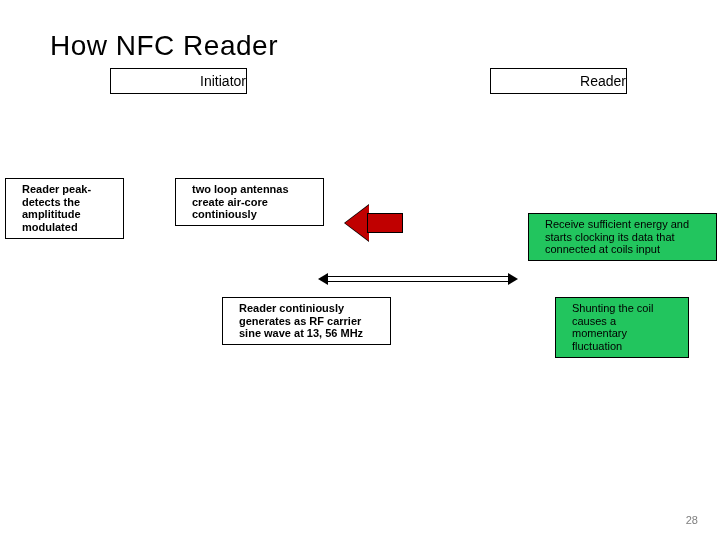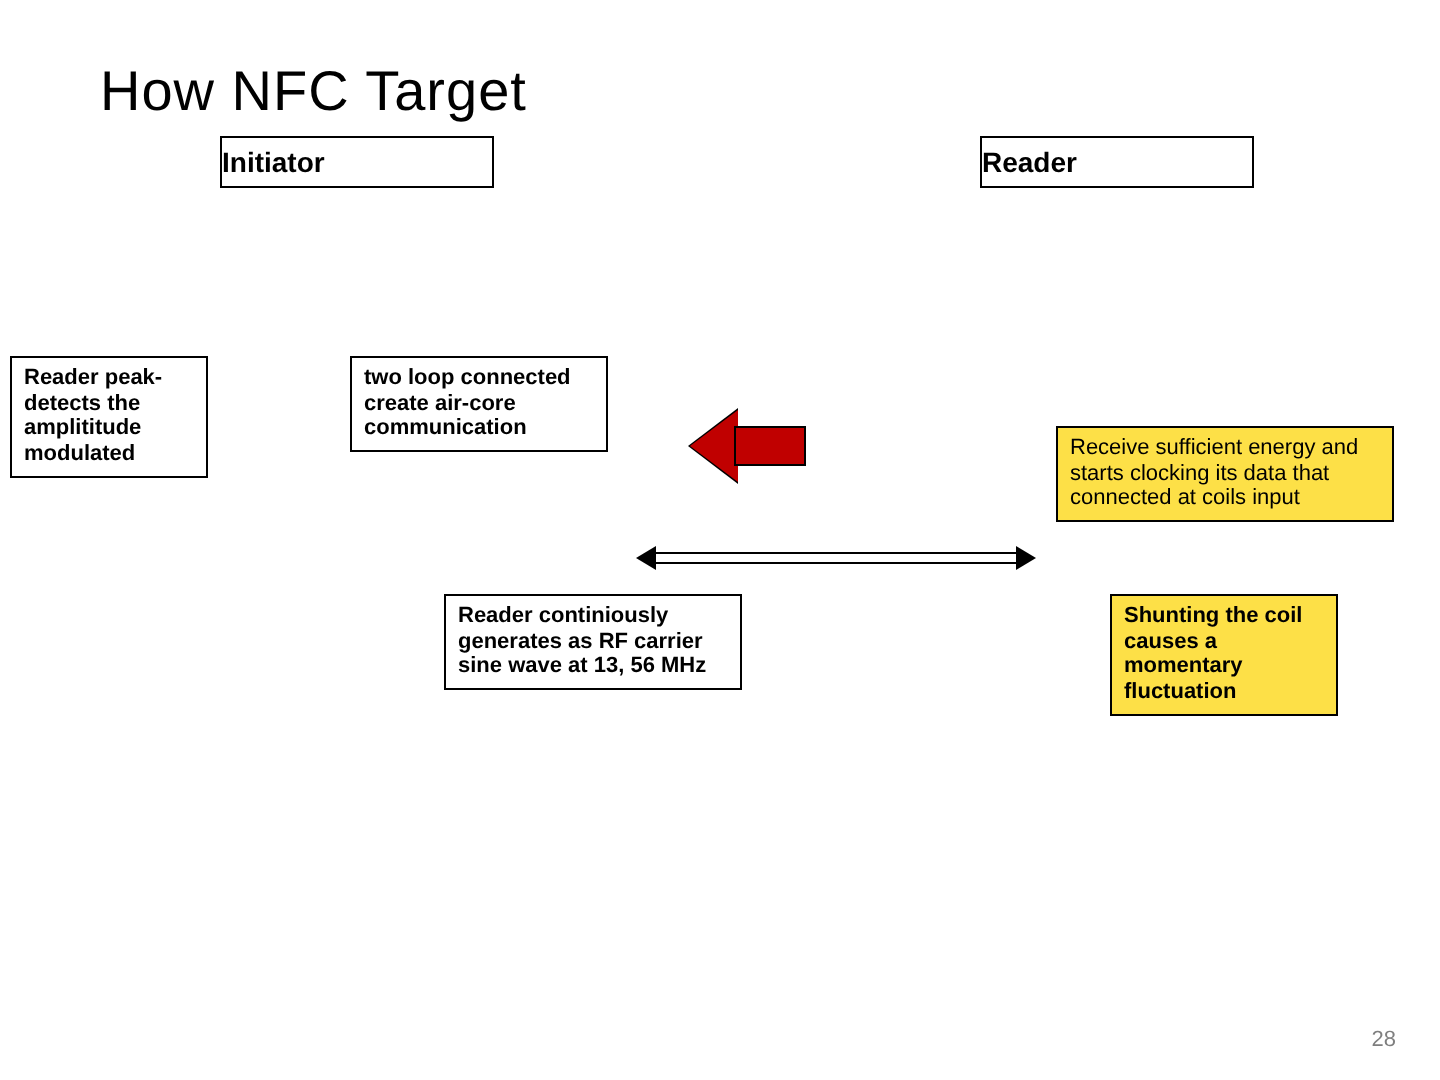--- a/index.html
+++ b/index.html
@@ -1,43 +1,43 @@
 <!DOCTYPE html>
 <html><head>
 <meta charset="utf-8">
 <style>
   html,body{margin:0;padding:0;width:720px;height:540px;background:#fff;font-family:Arial,Helvetica,sans-serif;color:#000;position:relative;overflow:hidden}
   .title{position:absolute;left:50px;top:30px;font-size:28px;font-weight:400;letter-spacing:0.5px}
-  .box{position:absolute;border:1px solid #000;background:#fff;font-size:11px;line-height:1.15;padding:4px 6px;font-weight:700}
-  .header-box{text-align:left;font-size:14px;font-weight:700;padding:4px 0}
-  .blue{background:#fde047;color:#000}
+  .box{position:absolute;border:1px solid #000;background:#fff;font-size:11px;line-height:1.15;padding:4px 16px;font-weight:700}
+  .header-box{text-align:right;font-size:14px;font-weight:400;padding:4px 0}
+  .blue{background:#22c55e;color:#000}
   .arrow2-top{position:absolute;left:325px;top:276px;width:185px;height:1px;background:#000}
   .arrow2-bot{position:absolute;left:325px;top:281px;width:185px;height:1px;background:#000}
   .arrowhead-dbl-l{position:absolute;left:318px;top:273px;width:0;height:0;border-right:10px solid #000;border-top:6px solid transparent;border-bottom:6px solid transparent}
   .arrowhead-dbl-r{position:absolute;left:508px;top:273px;width:0;height:0;border-left:10px solid #000;border-top:6px solid transparent;border-bottom:6px solid transparent}
   .red-arrow{position:absolute;left:345px;top:205px}
   .red-arrow .shaft{position:absolute;left:22px;top:8px;width:34px;height:18px;background:#c00000;border:1px solid #000}
   .red-arrow .head{position:absolute;left:0;top:0;width:0;height:0;border-right:24px solid #c00000;border-top:18px solid transparent;border-bottom:18px solid transparent}
   .red-arrow .head-outline{position:absolute;left:-1px;top:-1px;width:0;height:0;border-right:25px solid #000;border-top:19px solid transparent;border-bottom:19px solid transparent}
   .page-num{position:absolute;right:22px;bottom:14px;font-size:11px;color:#7f7f7f}
 </style>
 </head>
 <body>
 
-<div class="title">How NFC Target</div>
+<div class="title">How NFC Reader</div>
 
 <div class="box header-box" style="left:110px;top:68px;width:135px">Initiator</div>
 <div class="box header-box" style="left:490px;top:68px;width:135px">Reader</div>
 
 <div class="box" style="left:5px;top:178px;width:85px">Reader peak-detects the amplititude modulated</div>
-<div class="box" style="left:175px;top:178px;width:115px">two loop connected create air-core communication</div>
+<div class="box" style="left:175px;top:178px;width:115px">two loop antennas create air-core continiously</div>
 <div class="box blue" style="left:528px;top:213px;width:155px;font-weight:400">Receive sufficient energy and starts clocking its data that connected at coils input</div>
 
 <div class="box" style="left:222px;top:297px;width:135px">Reader continiously generates as RF carrier sine wave at 13, 56 MHz</div>
-<div class="box blue" style="left:555px;top:297px;width:100px;font-weight:700">Shunting the coil causes a momentary fluctuation</div>
+<div class="box blue" style="left:555px;top:297px;width:100px;font-weight:400">Shunting the coil causes a momentary fluctuation</div>
 
 <div class="red-arrow">
   <div class="head-outline"></div>
   <div class="head"></div>
   <div class="shaft"></div>
 </div>
 
 <div class="arrow2-top"></div>
 <div class="arrow2-bot"></div>
 <div class="arrowhead-dbl-l"></div>

